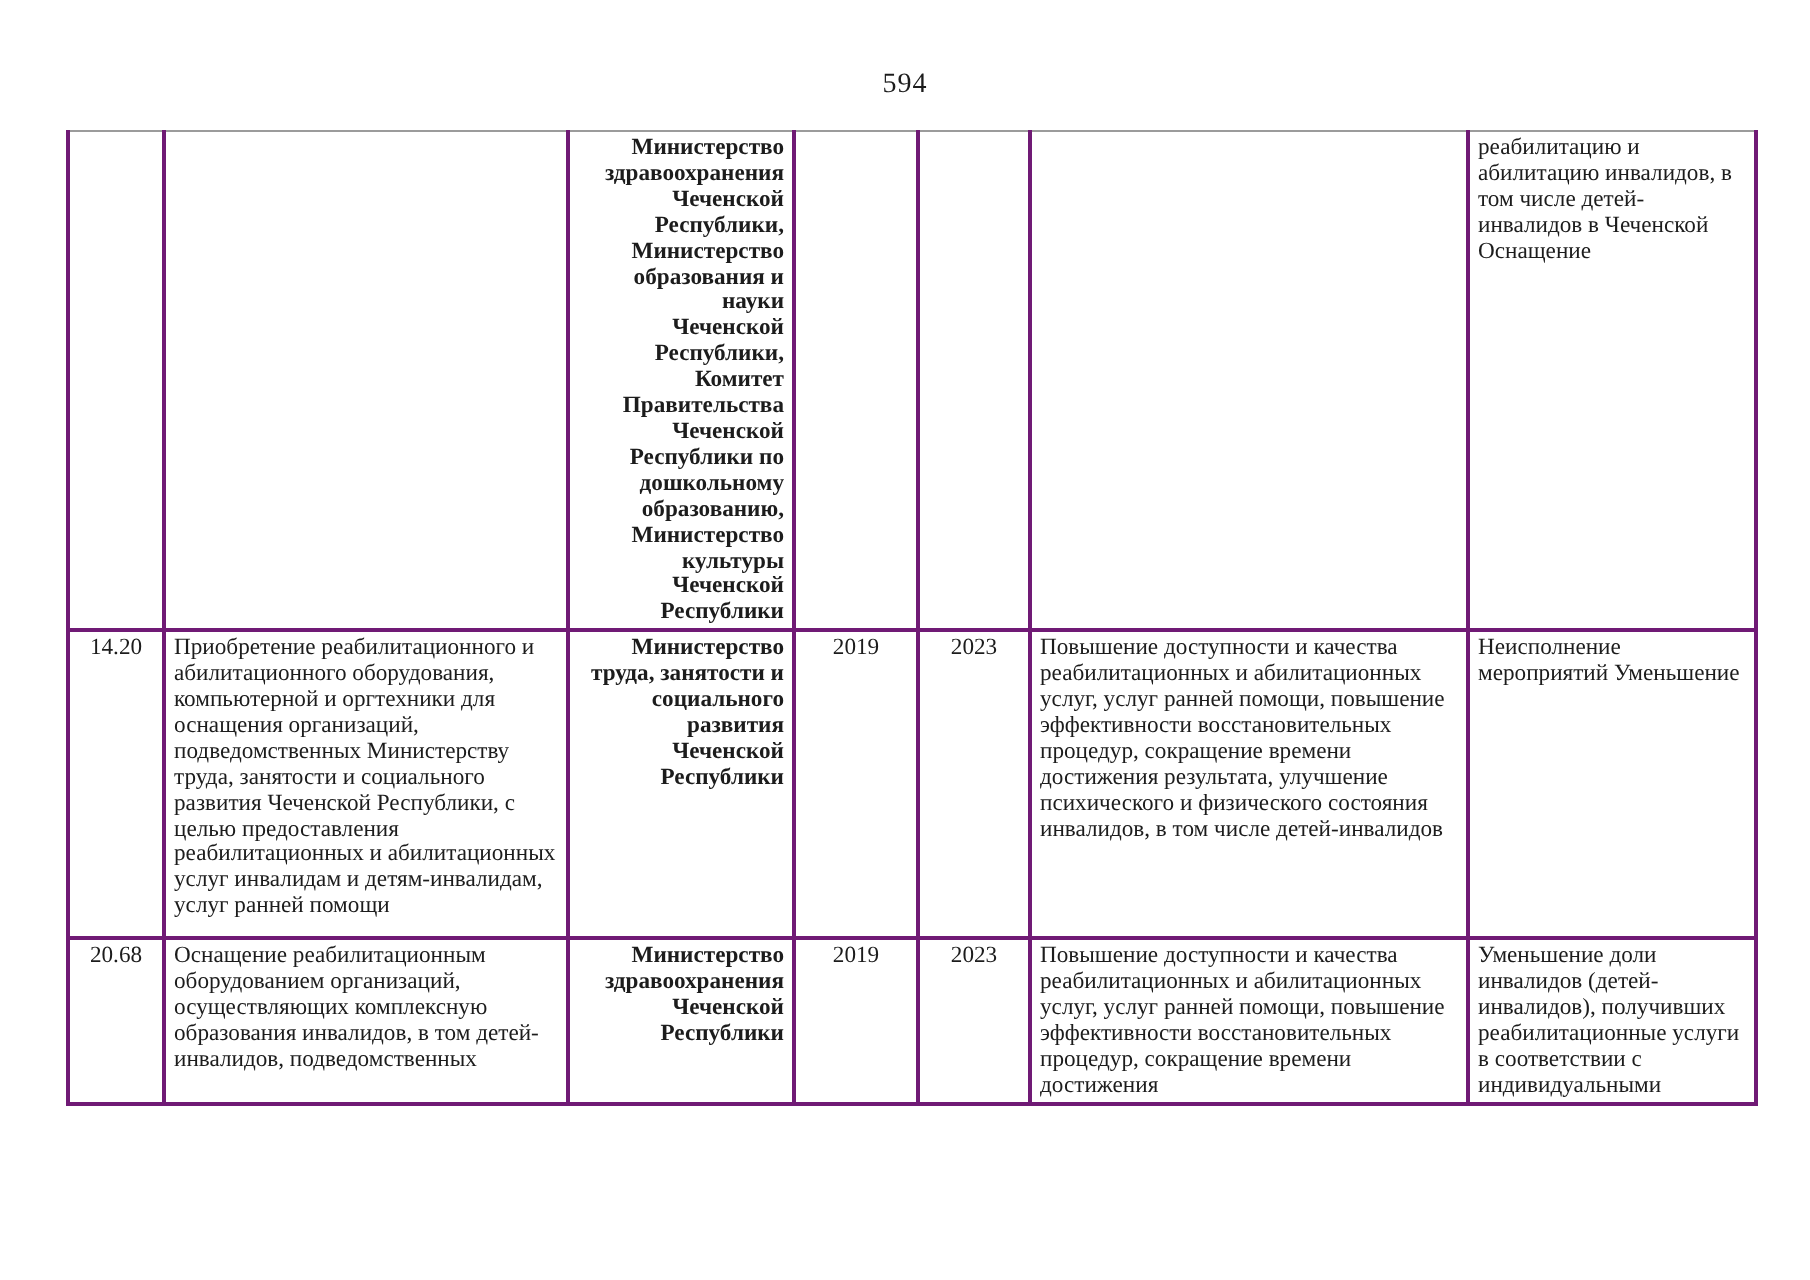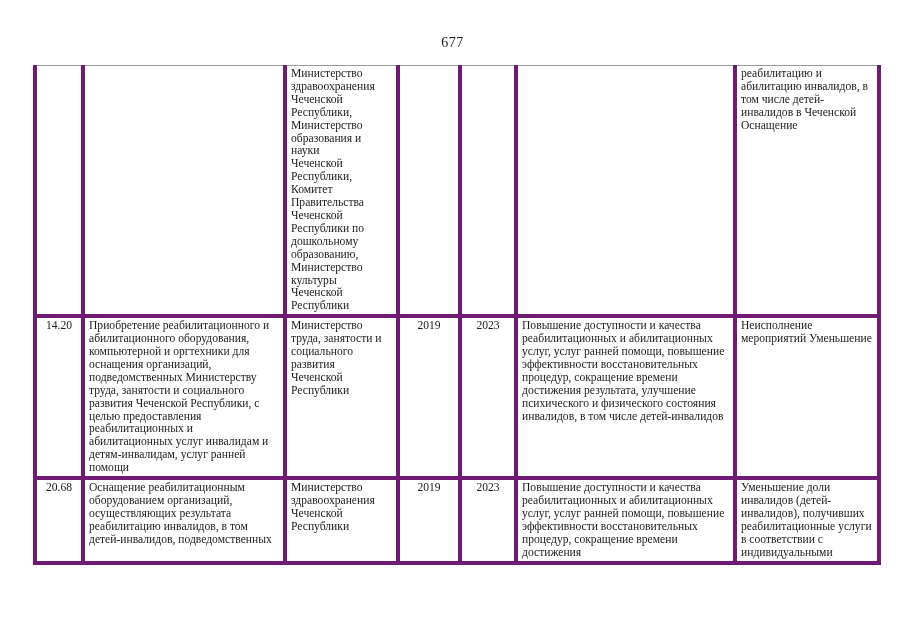--- a/index.html
+++ b/index.html
@@ -21,43 +21,43 @@
     letter-spacing: 0.5px;
   }
   table.doc {
     position: absolute;
     left: 33px; top: 65px;
     width: 844px;
     border-collapse: collapse;
     table-layout: fixed;
   }
   table.doc td {
-    border: 4px solid #701a75;
+    border: 2px solid #701a75;
     vertical-align: top;
     padding: 2px 4px 1px 4px;
     font-size: 11.6px;
     line-height: 12.9px;
     word-wrap: break-word;
   }
   
   tr.r0 td { border-top: 1px solid #9b9b9b; }
   tr.r0 { height: 248px; }
   tr.r1 { height: 154px; }
   tr.r2 { height: 76px; }
   td.num  { text-align: center; padding-left: 1px; padding-right: 1px; }
   td.desc { text-align: left; }
-  td.exec { text-align: left; white-space: pre-line; padding-left: 2px; padding-right: 2px; }
+  td.exec { text-align: right; white-space: pre-line; padding-left: 2px; padding-right: 2px; font-weight: bold; }
   td.year { text-align: center; }
   td.result { text-align: left; padding-left: 3px; }
   td.conseq { text-align: left; }
 </style>
 </head>
 <body>
 
-<div class="page-number">677</div>
+<div class="page-number">594</div>
 
 <table class="doc">
   <colgroup>
     <col style="width:48px">
     <col style="width:202px">
     <col style="width:113px">
     <col style="width:62px">
     <col style="width:56px">
     <col style="width:219px">
     <col style="width:144px">
@@ -99,21 +99,21 @@
 развития
 Чеченской
 Республики</td>
       <td class="year">2019</td>
       <td class="year">2023</td>
       <td class="result">Повышение доступности и качества реабилитационных и абилитационных услуг, услуг ранней помощи, повышение эффективности восстановительных процедур, сокращение времени достижения результата, улучшение психического и физического состояния инвалидов, в том числе детей-инвалидов</td>
       <td class="conseq">Неисполнение мероприятий Уменьшение</td>
     </tr>
     <tr class="r2">
       <td class="num">20.68</td>
-      <td class="desc">Оснащение реабилитационным оборудованием организаций, осуществляющих результата реабилитацию инвалидов, в том детей-инвалидов, подведомственных</td>
+      <td class="desc">Оснащение реабилитационным оборудованием организаций, осуществляющих комплексную образования инвалидов, в том детей-инвалидов, подведомственных</td>
       <td class="exec">Министерство
 здравоохранения
 Чеченской
 Республики</td>
       <td class="year">2019</td>
       <td class="year">2023</td>
       <td class="result">Повышение доступности и качества реабилитационных и абилитационных услуг, услуг ранней помощи, повышение эффективности восстановительных процедур, сокращение времени достижения</td>
       <td class="conseq">Уменьшение доли инвалидов (детей-инвалидов), получивших реабилитационные услуги в соответствии с индивидуальными</td>
     </tr>
   </tbody>

